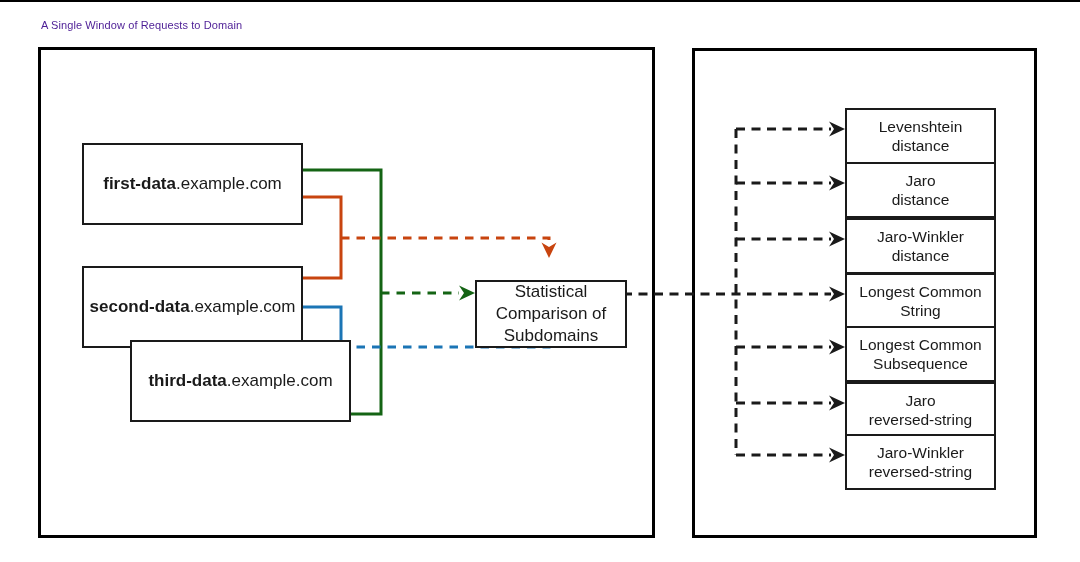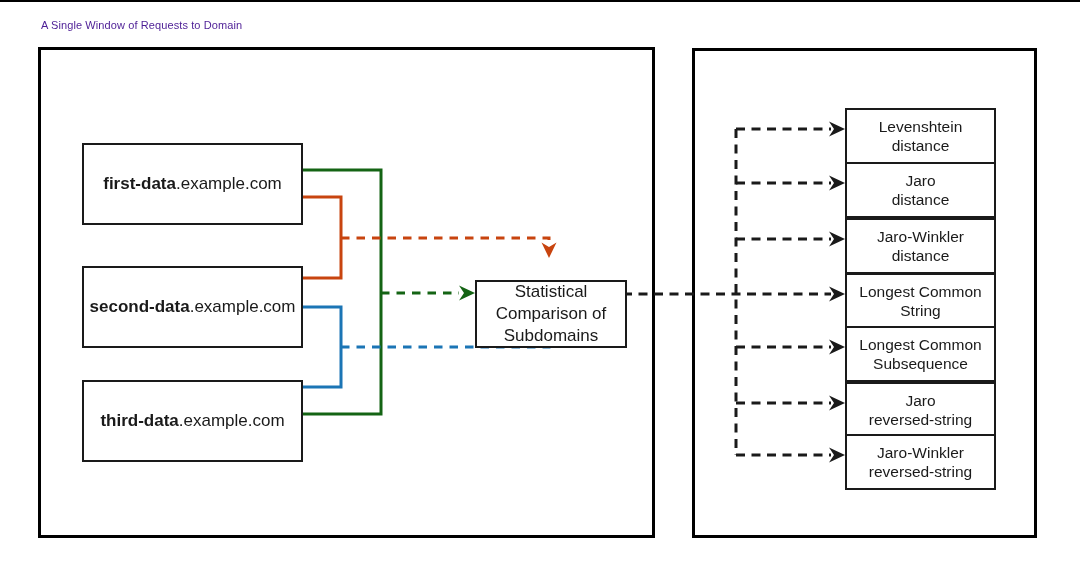--- a/index.html
+++ b/index.html
@@ -133,21 +133,21 @@
       <polygon class="head-black" points="845,455 829,447.5 834,455 829,462.5"></polygon>
     </g>
   </svg>
 
   <div class="node domain-box" style="top:143px;">
     <span><span class="bold">first-data</span><span>.example.com</span></span>
   </div>
   <div class="node domain-box" style="top:266px;">
     <span><span class="bold">second-data</span><span>.example.com</span></span>
   </div>
-  <div class="node domain-box" style="top:380px;">
+  <div class="node domain-box" style="top:340px;margin-left:48px;">
     <span><span class="bold">third-data</span><span>.example.com</span></span>
   </div>
 
   <div class="node stat-box">Statistical
 Comparison of
 Subdomains</div>
 
   <div class="node feature-box" style="top:108px;">Levenshtein
 distance</div>
   <div class="node feature-box" style="top:162px;">Jaro

